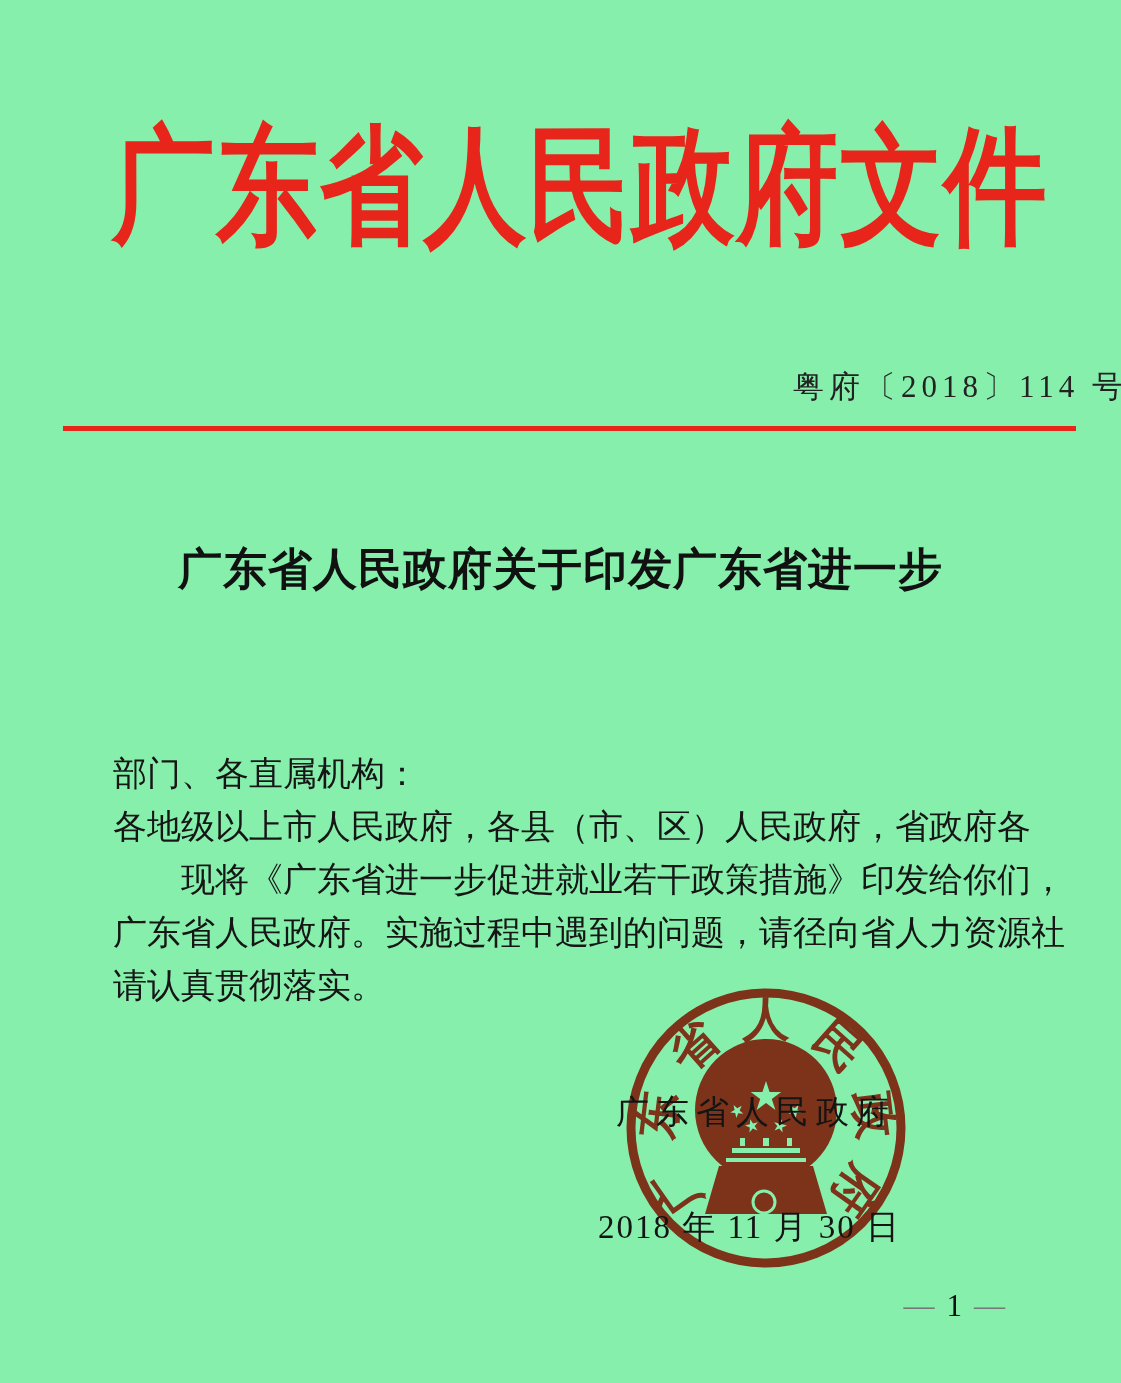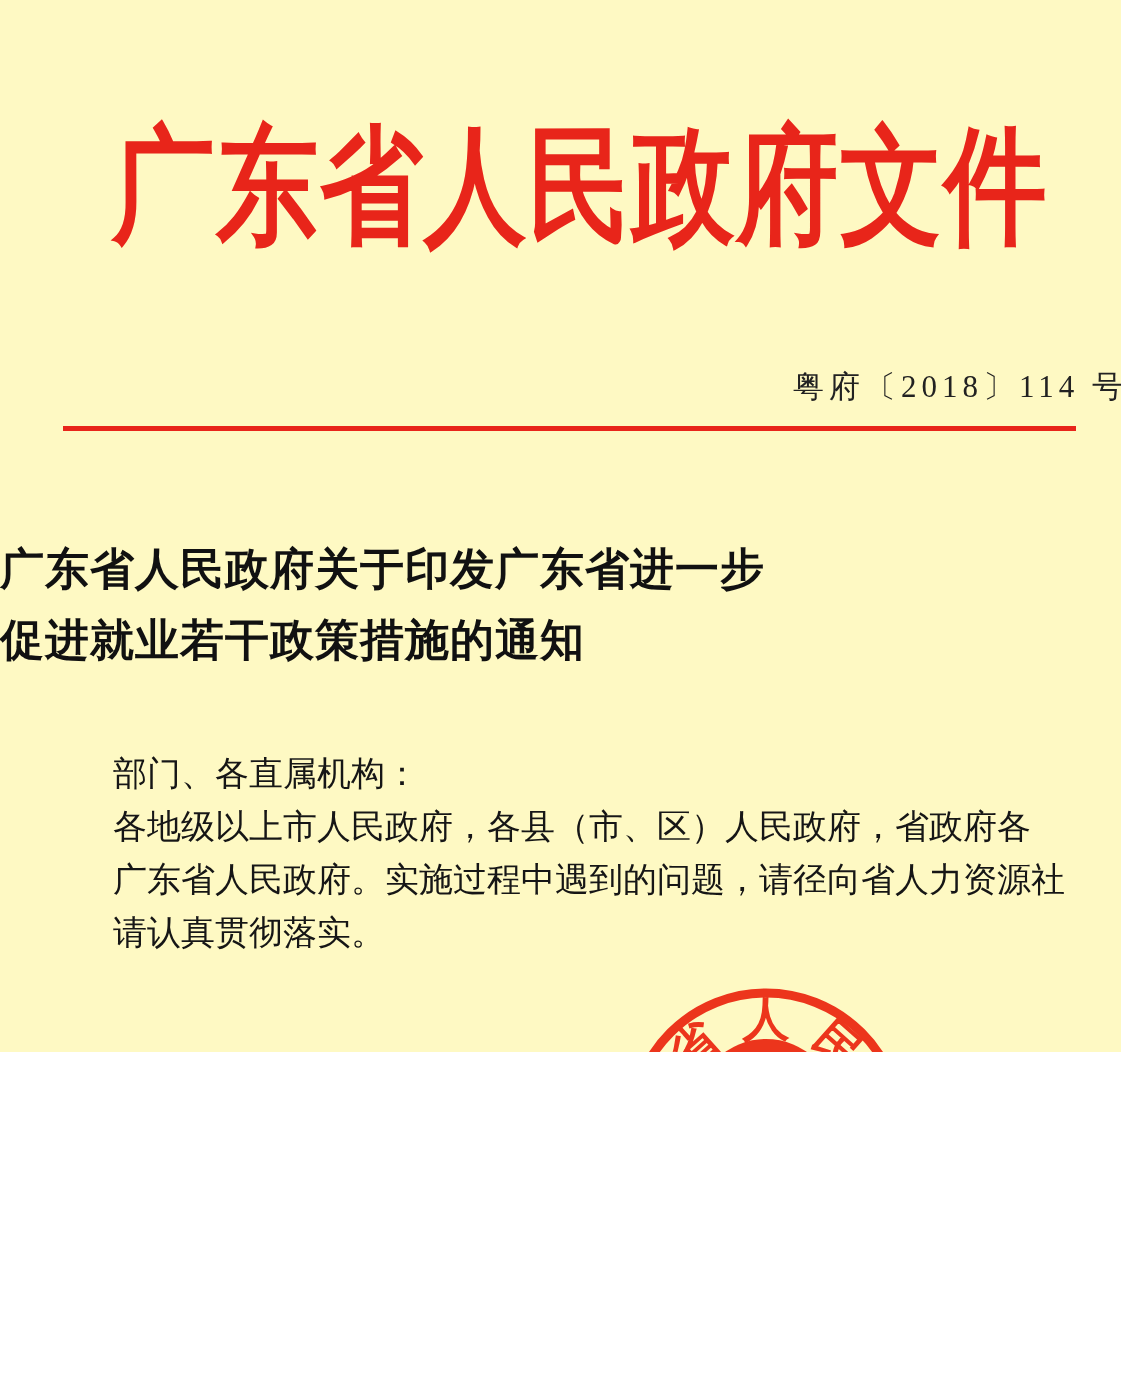--- a/index.html
+++ b/index.html
@@ -1,20 +1,20 @@
 <!DOCTYPE html>
 <html><head>
 <meta charset="utf-8">
 <style>
   html, body { margin: 0; padding: 0; background: #ffffff; }
   .page {
     position: relative;
     width: 1121px;
-    height: 1052px;
-    background: #fef9c3;
+    height: 1383px;
+    background: #86efac;
     overflow: hidden;
     font-family: "Liberation Serif", "DejaVu Serif", serif;
     color: #1a1a1a;
   }
 
   
   .letterhead {
     position: absolute;
     top: 112px; left: 0; width: 1121px;
     text-align: center;
@@ -44,20 +44,21 @@
     position: absolute;
     top: 426px; left: 63px;
     width: 1013px; height: 5px;
     background: #e8251a;
   }
 
   
   .doc-title {
     position: absolute;
     top: 534px; left: 0; width: 1121px;
+    text-align: center;
     font-weight: bold;
     font-size: 44px;
     line-height: 71px;
     color: #111;
     letter-spacing: 1px;
   }
 
   
   .body-text {
     position: absolute;
@@ -122,26 +123,26 @@
 <div class="page">
 
   <div class="letterhead">广东省人民政府文件</div>
 
   <div class="doc-number">粤府〔2018〕114 号</div>
 
   <div class="red-rule"></div>
 
   <div class="doc-title">
     <div>广东省人民政府关于印发广东省进一步</div>
-    <div>促进就业若干政策措施的通知</div>
   </div>
 
   <div class="body-text">
     <div class="bline">部门、各直属机构：</div>
     <div class="bline jfull">各地级以上市人民政府，各县（市、区）人民政府，省政府各</div>
+    <div class="bline jfull indent">现将《广东省进一步促进就业若干政策措施》印发给你们，</div>
     <div class="bline jfull">广东省人民政府。实施过程中遇到的问题，请径向省人力资源社</div>
     <div class="bline">请认真贯彻落实。</div>
   </div>
 
   <svg class="seal-svg" viewBox="0 0 300 300">
 
     <circle cx="150" cy="150" r="135" fill="none" stroke="#ec2b18" stroke-width="9"></circle>
 
     <g>
         <text x="64.80818739394483" y="209.65194938050877" transform="rotate(-125 64.80818739394483 209.65194938050877)" class="seal-char">广</text>

